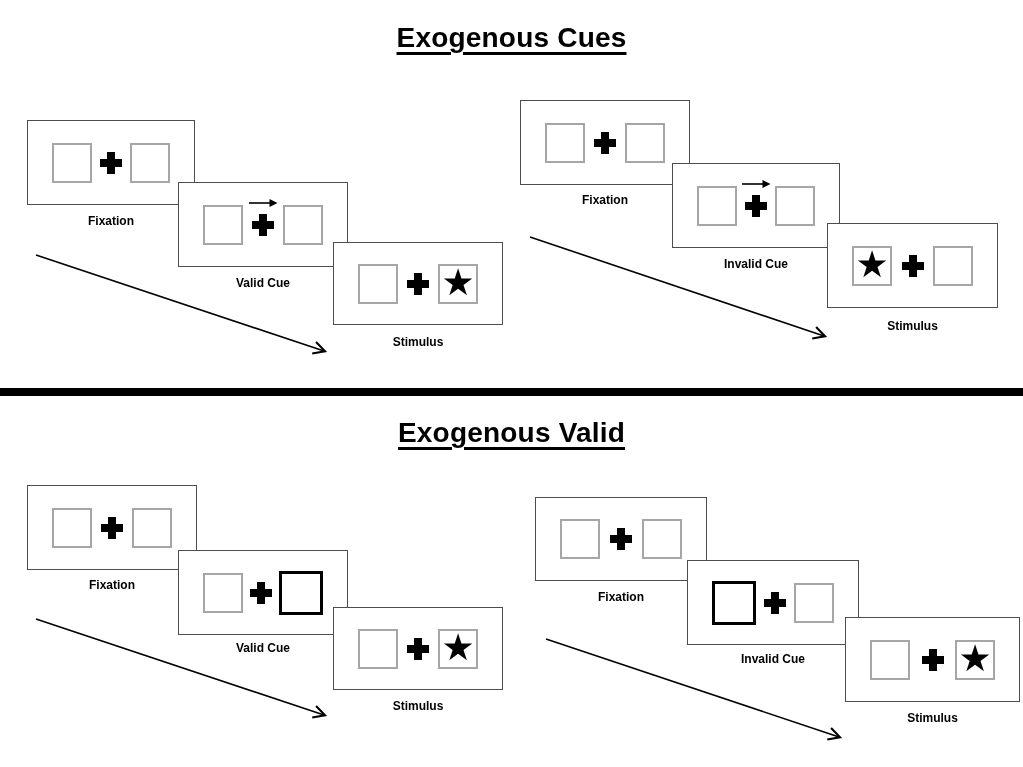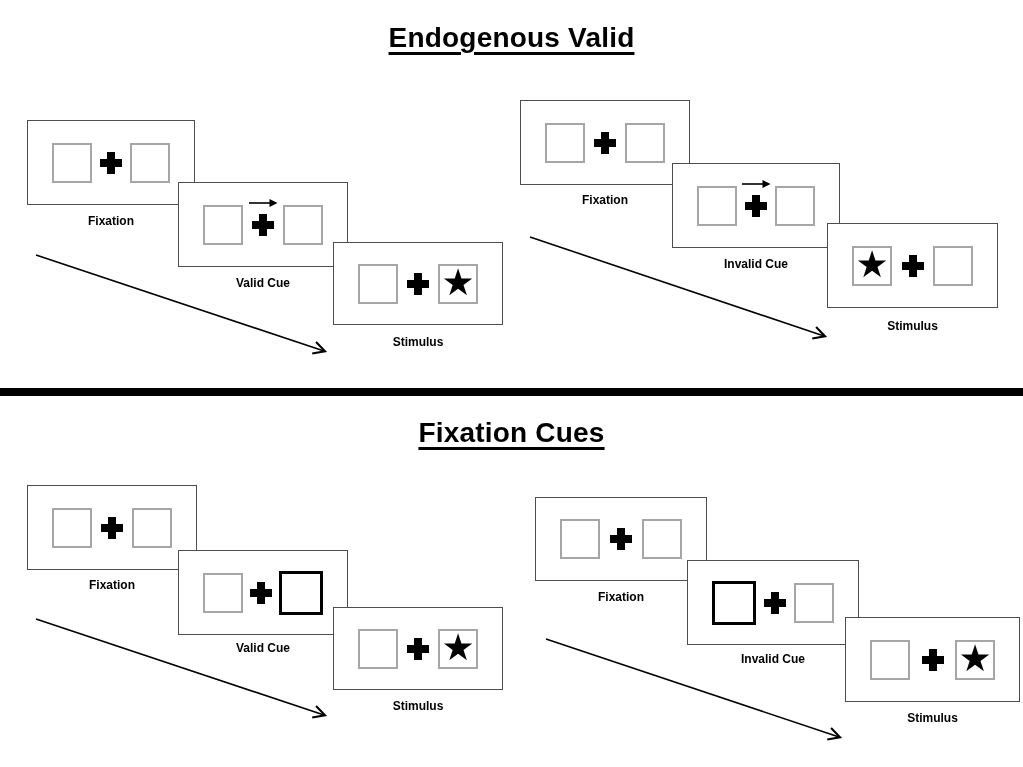--- a/index.html
+++ b/index.html
@@ -93,21 +93,21 @@
 
   <svg class="defs-holder" aria-hidden="true">
     <defs>
       <marker id="arrowhead" viewBox="0 0 10 10" refX="7.5" refY="5" markerWidth="10" markerHeight="10" orient="auto-start-reverse">
         <path d="M1,1.2 L8.2,5 L1,8.8" fill="none" stroke="#000" stroke-width="1.3"></path>
       </marker>
     </defs>
   </svg>
 
   <div class="section-title" style="top:22px">
-    <span>Endogenous Valid</span>
+    <span>Exogenous Cues</span>
   </div>
 
   <div class="trial">
     <svg class="timeline-arrow" style="left:30px; top:248px" width="310" height="115">
       <line x1="6" y1="7" x2="294" y2="103" marker-end="url(#arrowhead)"></line>
     </svg>
 
     <div class="card" style="left:27px; top:120px; width:168px; height:85px">
       <div class="box"></div>
       <div class="plus"></div>
@@ -169,21 +169,21 @@
       </div>
       <div class="plus"></div>
       <div class="box"></div>
     </div>
     <div class="card-label" style="left:827px; top:319px; width:171px">Stimulus</div>
   </div>
 
   <div class="divider"></div>
 
   <div class="section-title" style="top:417px">
-    <span>Fixation Cues</span>
+    <span>Exogenous Valid</span>
   </div>
 
   <div class="trial">
     <svg class="timeline-arrow" style="left:30px; top:612px" width="310" height="115">
       <line x1="6" y1="7" x2="294" y2="103" marker-end="url(#arrowhead)"></line>
     </svg>
 
     <div class="card" style="left:27px; top:485px; width:170px; height:85px">
       <div class="box"></div>
       <div class="plus"></div>

